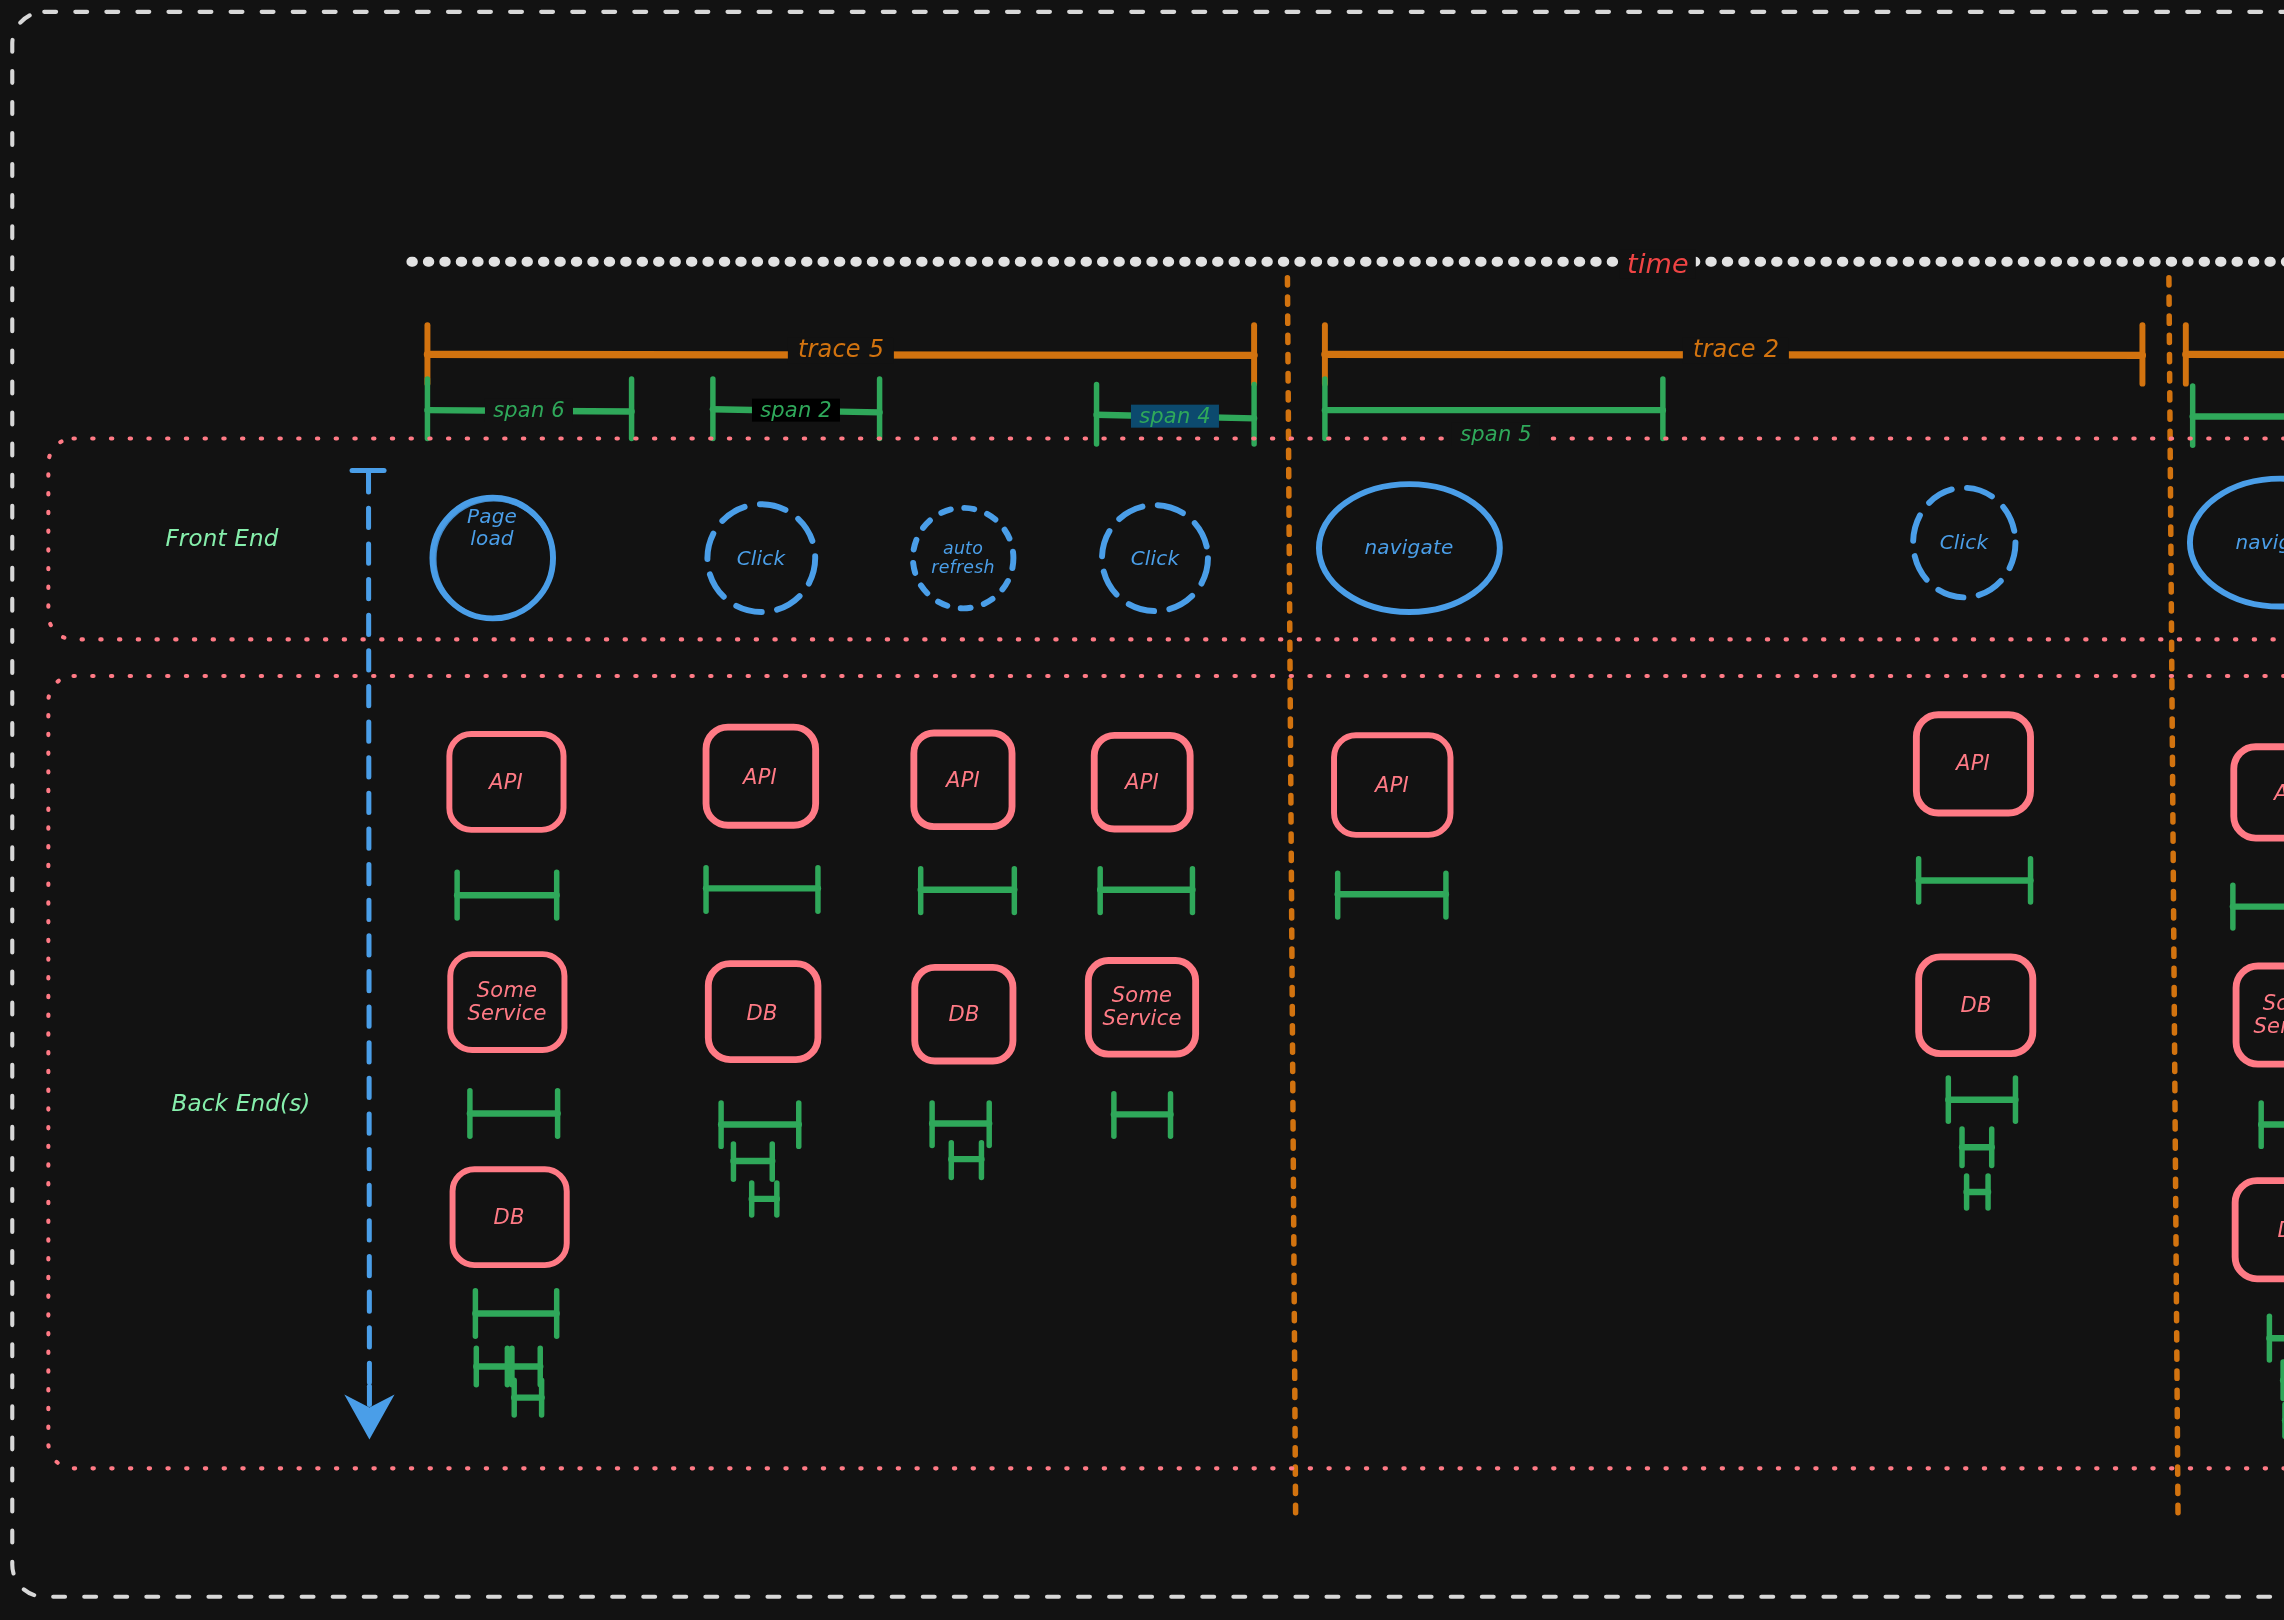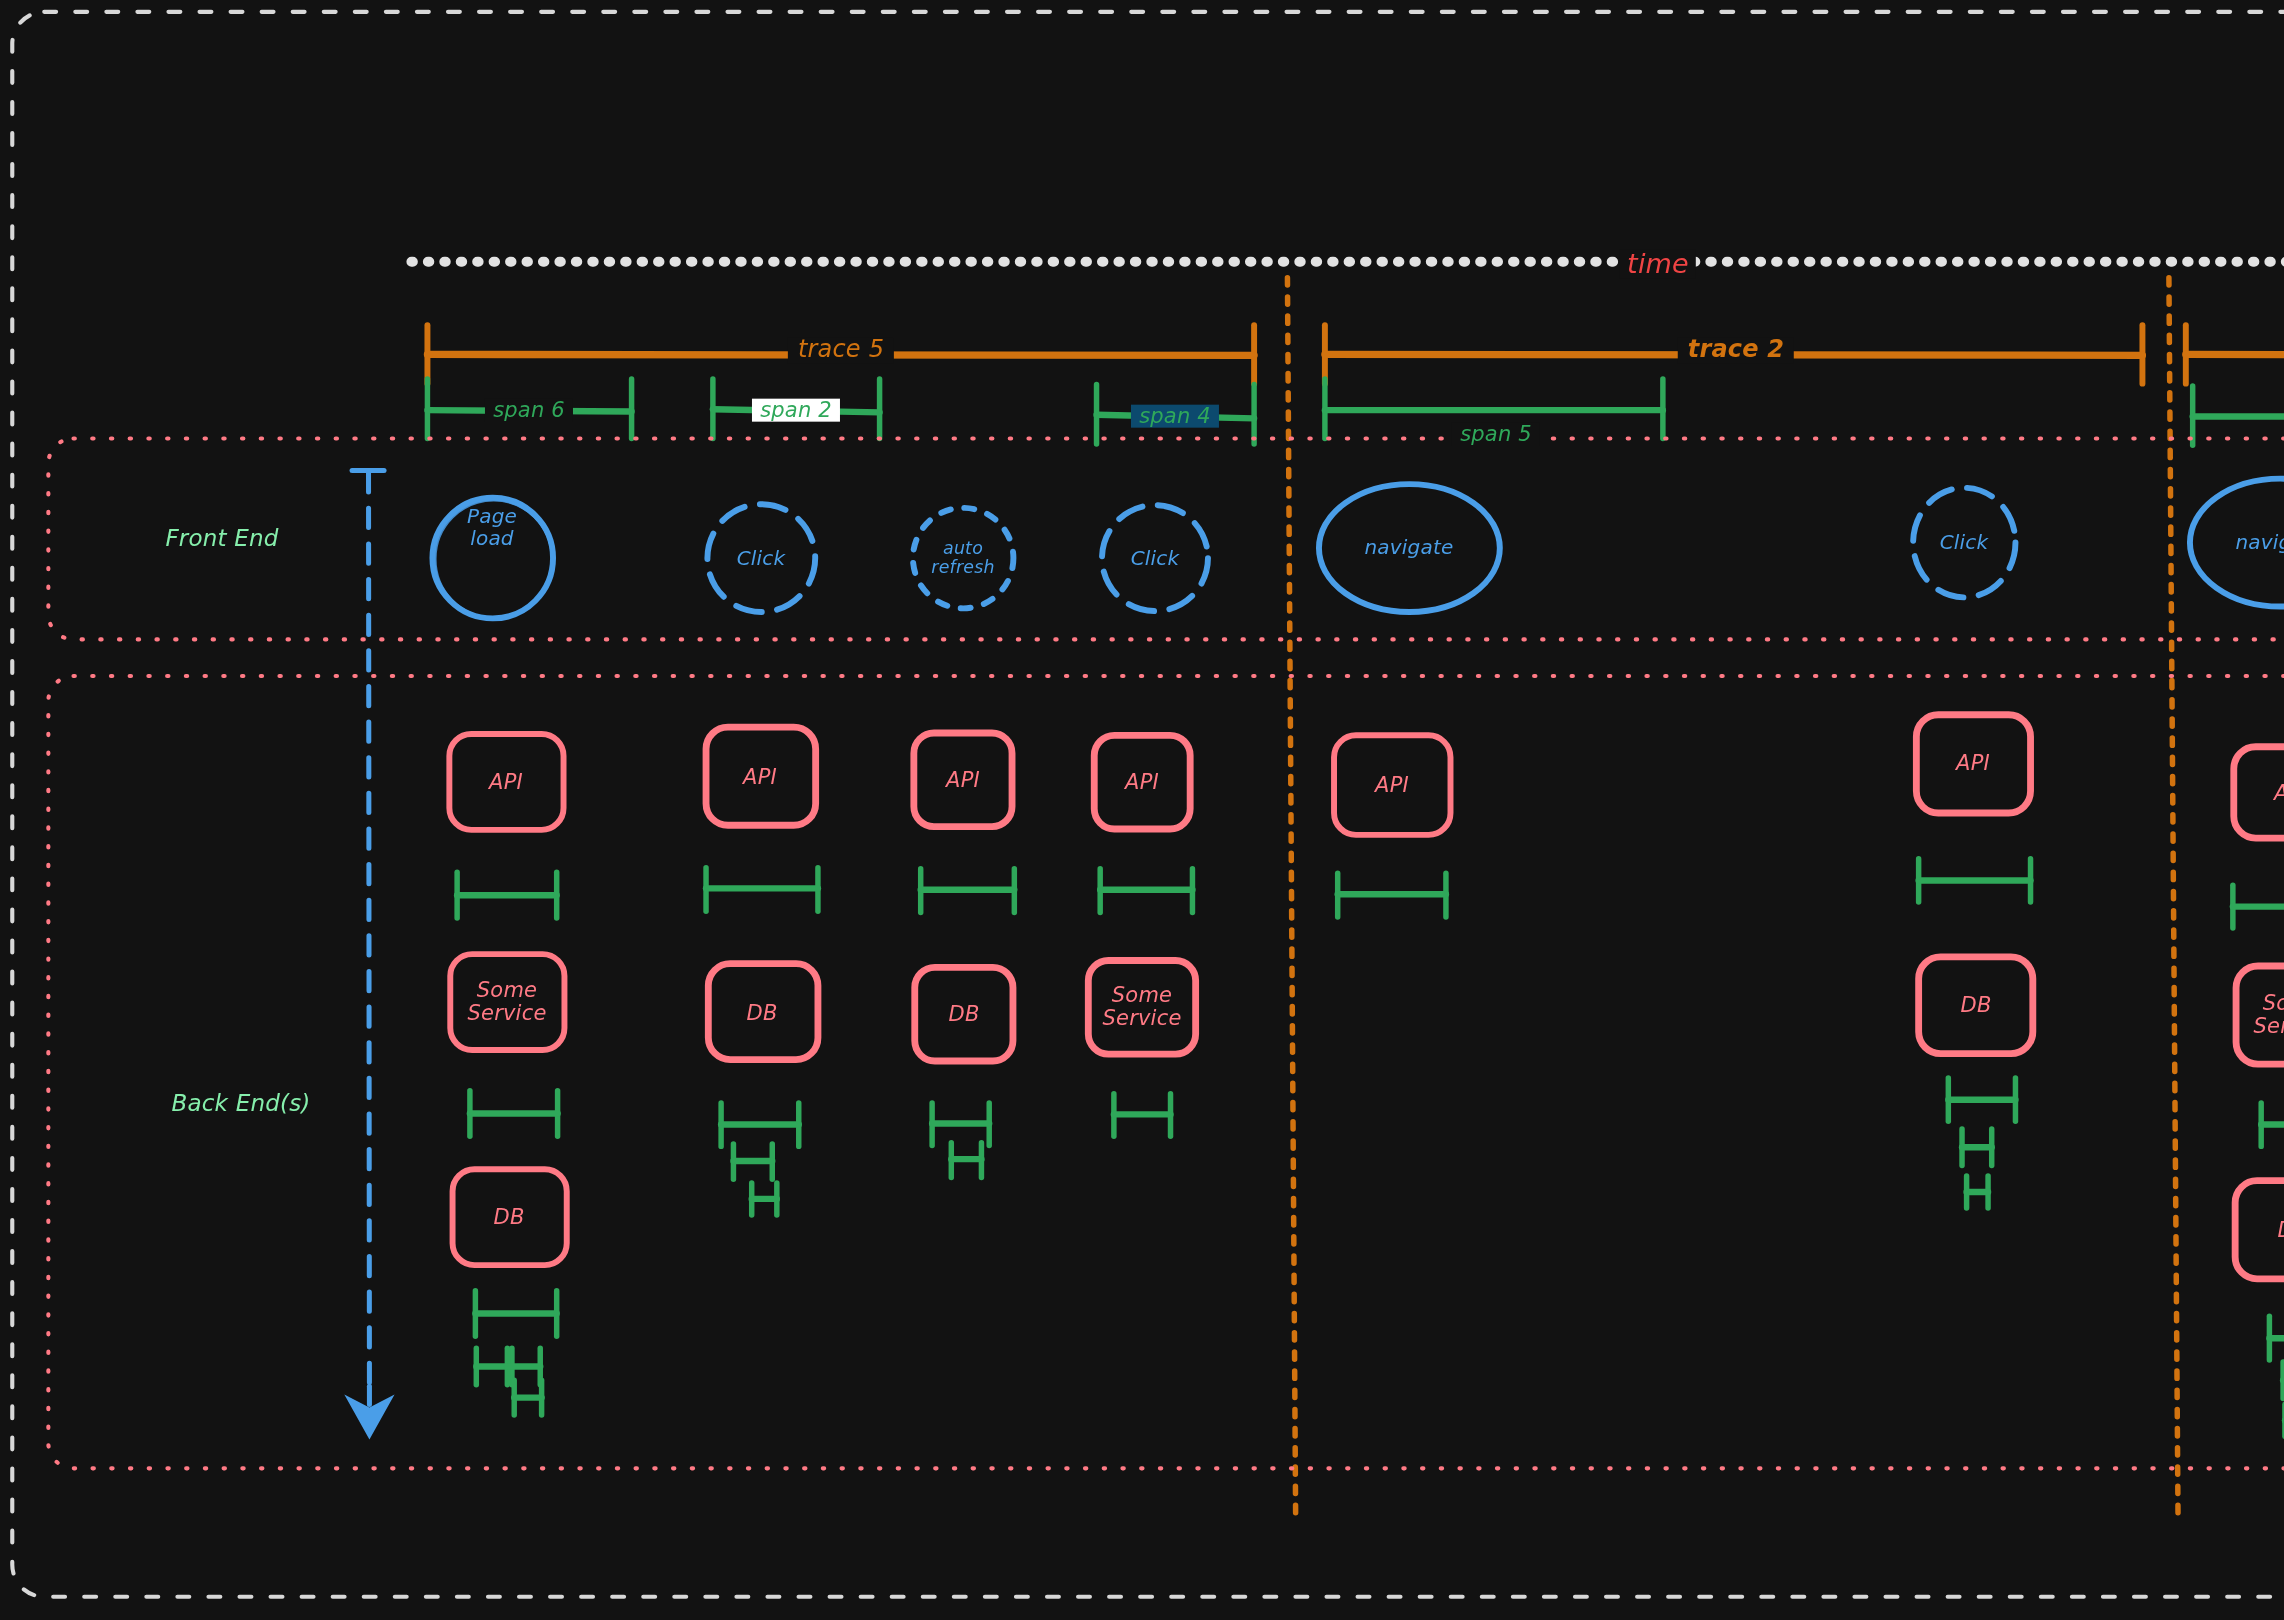--- a/index.html
+++ b/index.html
@@ -366,24 +366,24 @@
       <line x1="5002" y1="3075" x2="5002" y2="3145" stroke="#2fa85a" stroke-width="12" stroke-linecap="round"></line>
       <line x1="5052" y1="3075" x2="5052" y2="3145" stroke="#2fa85a" stroke-width="12" stroke-linecap="round"></line>
       <line x1="5002" y1="3110" x2="5052" y2="3110" stroke="#2fa85a" stroke-width="14" stroke-linecap="round"></line>
     </g>
   </svg>
 
 
   <div class="txt axis-txt" style="left:1658px; top:264px; background:#121212; padding:0 7.3px;">time</div>
 
   <div class="txt trace-txt" style="left:841px; top:350px; background:#121212; padding:0 10px;">trace 5</div>
-  <div class="txt trace-txt" style="left:1736px; top:350px; background:#121212; padding:0 10px;font-weight:bold;">trace 2</div>
+  <div class="txt trace-txt" style="left:1736px; top:350px; background:#121212; padding:0 10px;">trace 2</div>
 
   <div class="txt span-txt" style="left:529px; top:410px; background:#121212; padding:0 8.2px;">span 6</div>
-  <div class="txt span-txt" style="left:796px; top:410px; background:#ffffff; padding:0 8.2px;">span 2</div>
+  <div class="txt span-txt" style="left:796px; top:410px; background:#000000; padding:0 8.2px;">span 2</div>
   <div class="txt span-txt" style="left:1175px; top:416px; background:#0c4a6e; padding:0 8.2px;">span 4</div>
   <div class="txt span-txt" style="left:1496px; top:434px; background:#121212; padding:0 8.2px;">span 5</div>
 
   <div class="txt lane-txt" style="left:222px; top:538px;">Front End</div>
   <div class="txt lane-txt" style="left:241px; top:1103px;">Back End(s)</div>
 
   <div class="txt fe-txt" style="left:492px; top:528px;">Page
 load</div>
   <div class="txt fe-txt" style="left:761px; top:559px;">Click</div>
   <div class="txt fe-txt small" style="left:963px; top:558px;">auto

